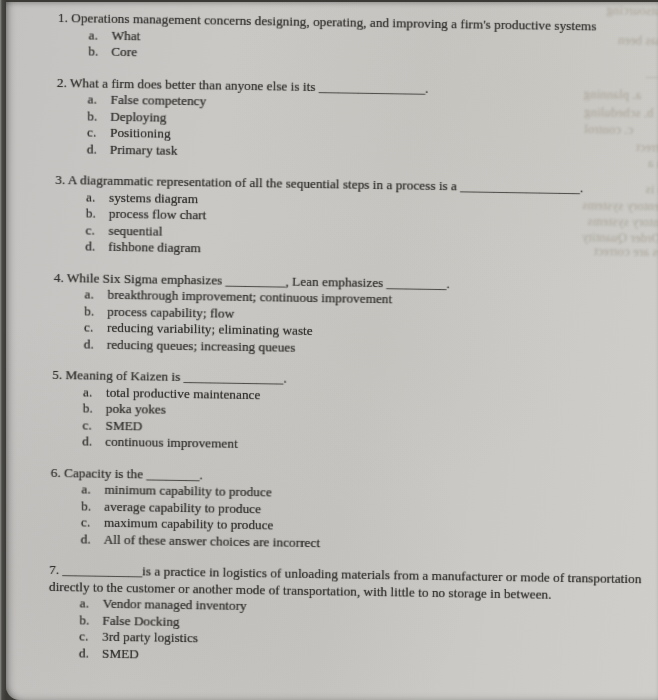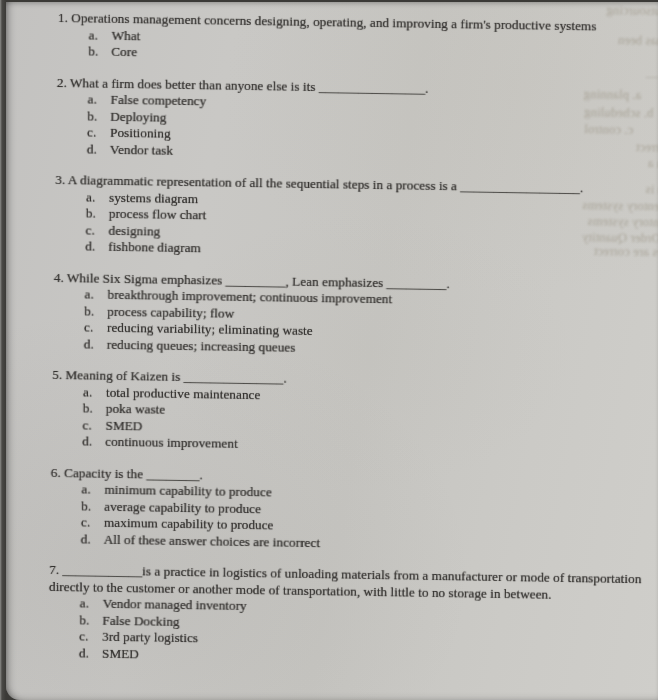--- a/index.html
+++ b/index.html
@@ -134,38 +134,38 @@
             <div class="option">
     <span class="letter">b.</span>
     <span class="opt-text">Deploying</span>
   </div>
             <div class="option">
     <span class="letter">c.</span>
     <span class="opt-text">Positioning</span>
   </div>
             <div class="option">
     <span class="letter">d.</span>
-    <span class="opt-text">Vendor task</span>
+    <span class="opt-text">Primary task</span>
   </div>
           </div>
   </div>
         <div class="question">
     <div class="q-text">3. A diagrammatic representation of all the sequential steps in a process is a __________________.</div>
     <div class="options">
             <div class="option">
     <span class="letter">a.</span>
     <span class="opt-text">systems diagram</span>
   </div>
             <div class="option">
     <span class="letter">b.</span>
     <span class="opt-text">process flow chart</span>
   </div>
             <div class="option">
     <span class="letter">c.</span>
-    <span class="opt-text">designing</span>
+    <span class="opt-text">sequential</span>
   </div>
             <div class="option">
     <span class="letter">d.</span>
     <span class="opt-text">fishbone diagram</span>
   </div>
           </div>
   </div>
         <div class="question">
     <div class="q-text">4. While Six Sigma emphasizes _________, Lean emphasizes _________.</div>
     <div class="options">
@@ -189,21 +189,21 @@
   </div>
         <div class="question">
     <div class="q-text">5. Meaning of Kaizen is _______________.</div>
     <div class="options">
             <div class="option">
     <span class="letter">a.</span>
     <span class="opt-text">total productive maintenance</span>
   </div>
             <div class="option">
     <span class="letter">b.</span>
-    <span class="opt-text">poka waste</span>
+    <span class="opt-text">poka yokes</span>
   </div>
             <div class="option">
     <span class="letter">c.</span>
     <span class="opt-text">SMED</span>
   </div>
             <div class="option">
     <span class="letter">d.</span>
     <span class="opt-text">continuous improvement</span>
   </div>
           </div>

